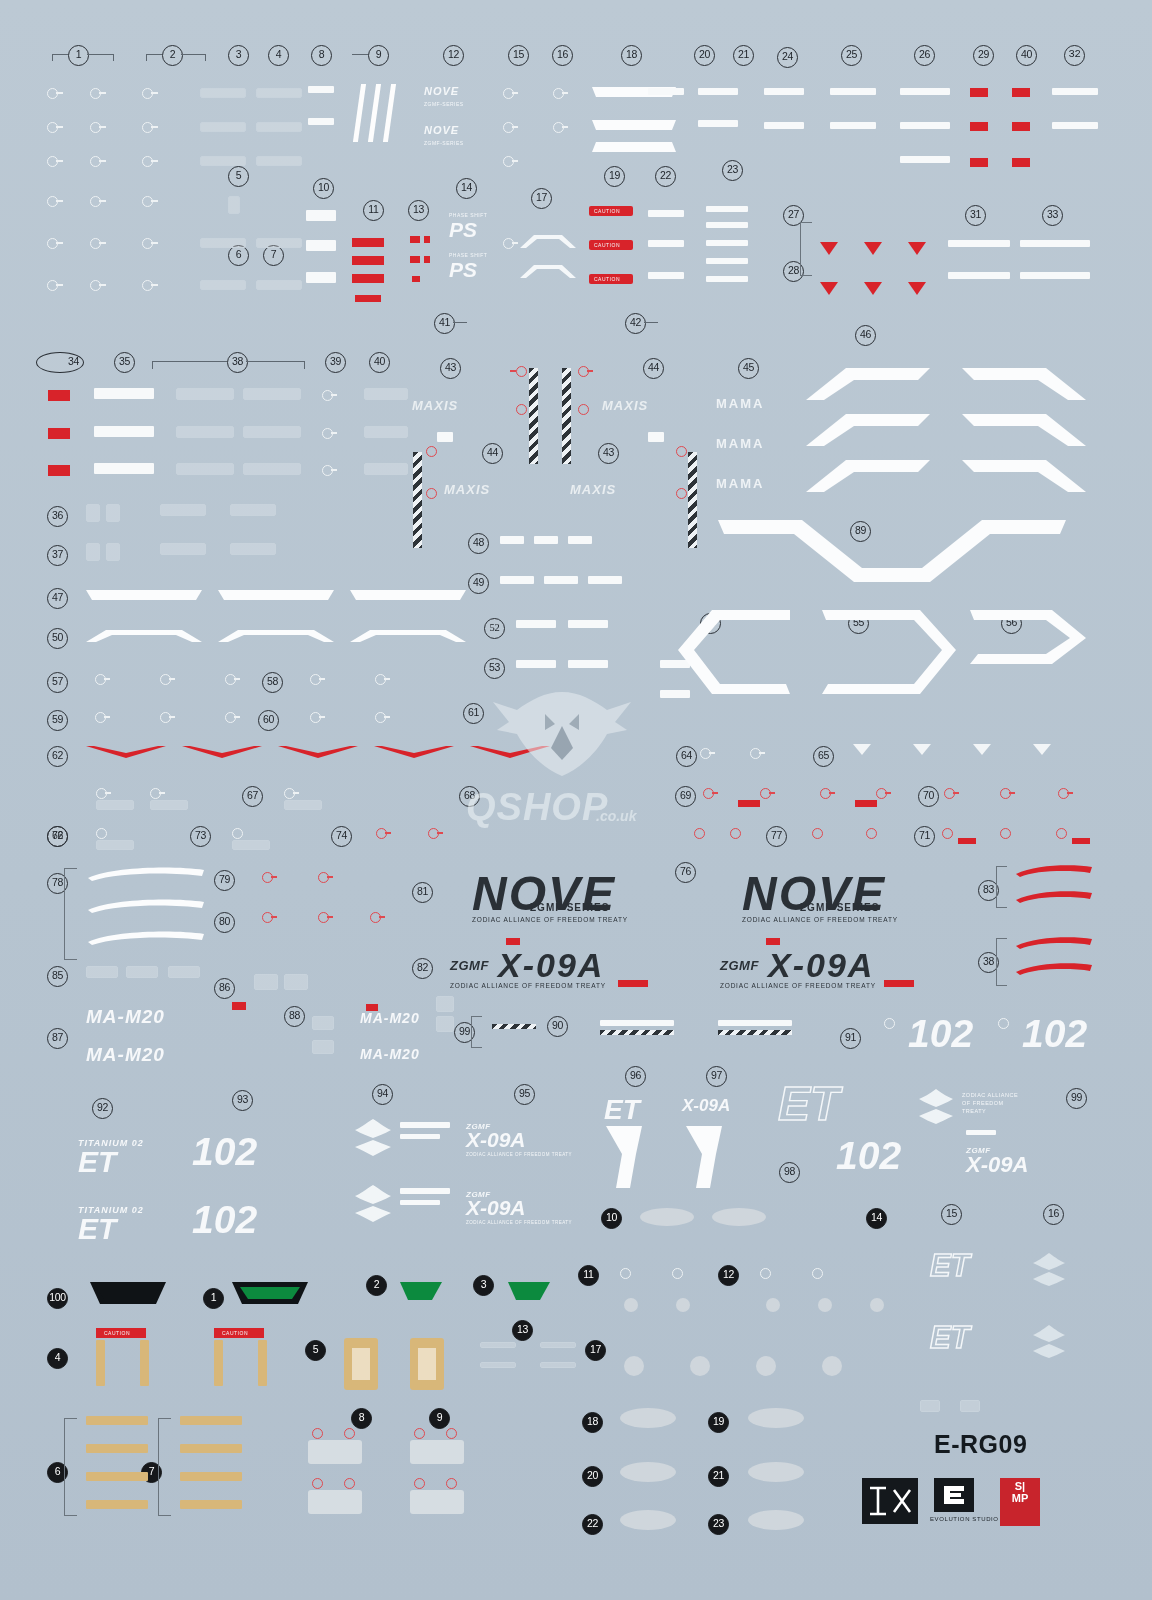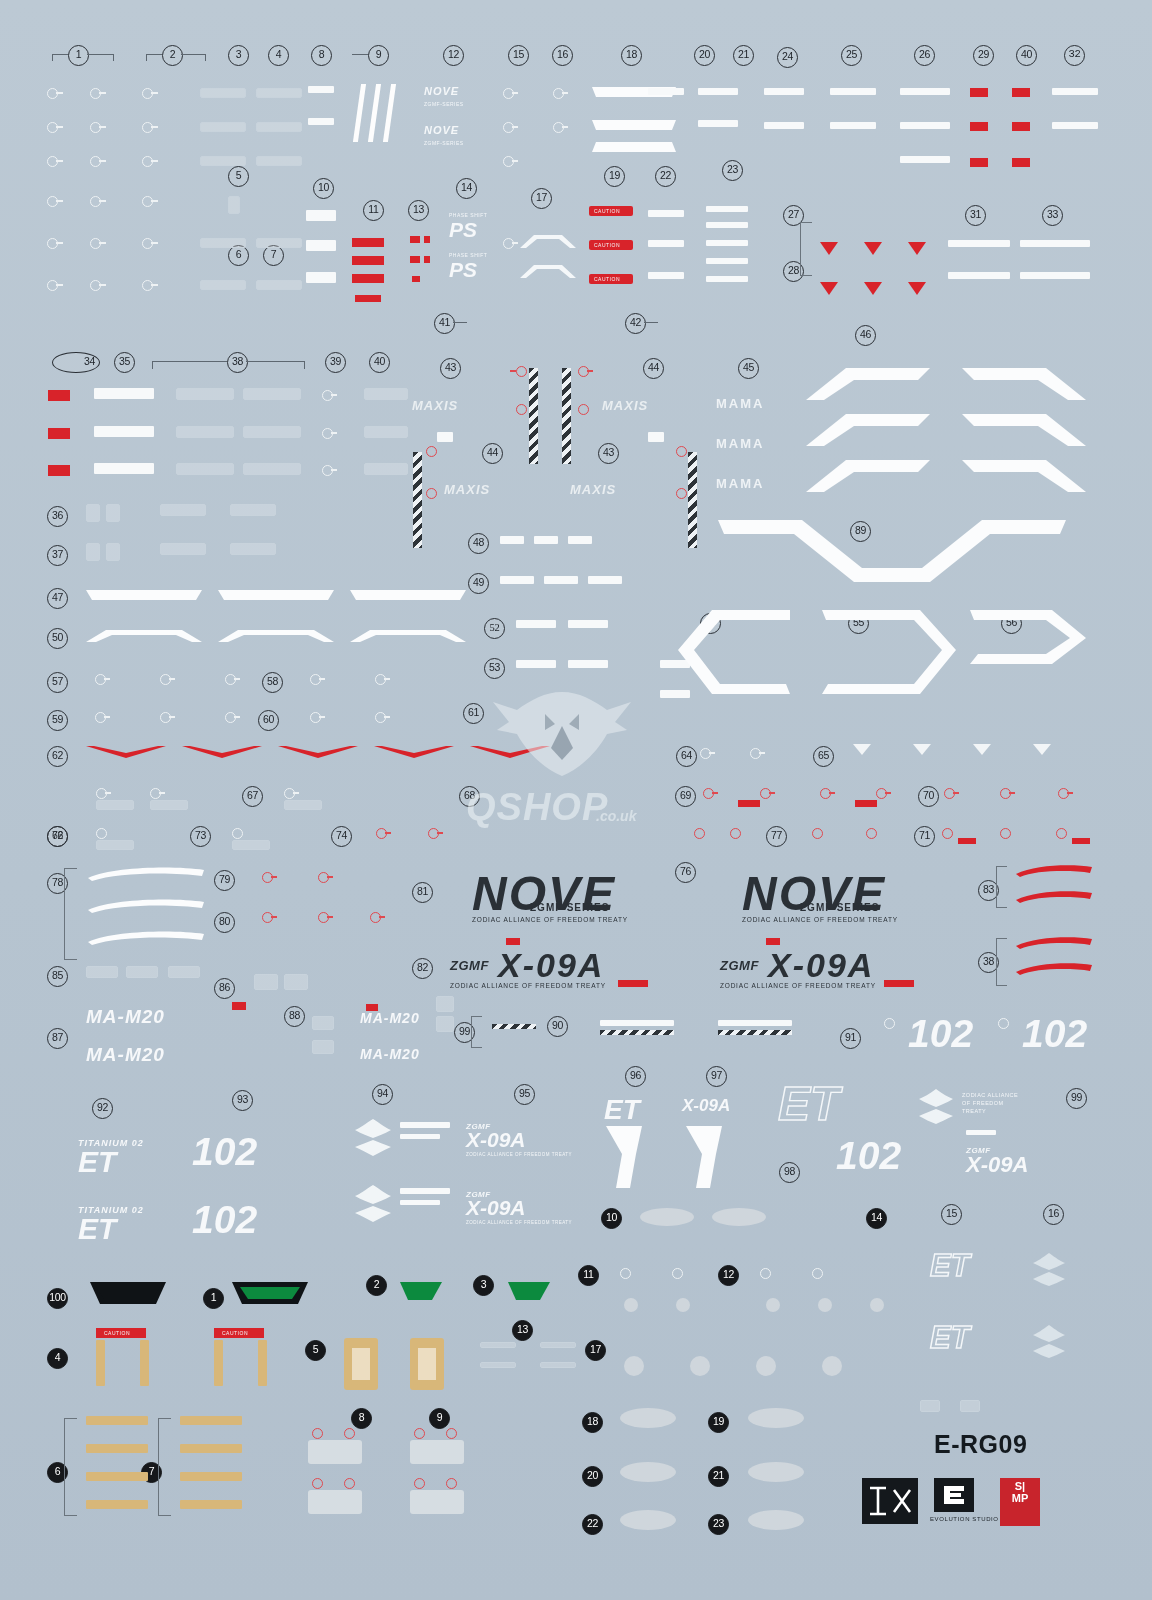--- a/index.html
+++ b/index.html
@@ -299,21 +299,21 @@
   <div class="red" style="left:970px;top:158px;width:18px;height:9px;"></div>
   <div class="red" style="left:1012px;top:158px;width:18px;height:9px;"></div>
 
   <div class="wbox" style="left:948px;top:240px;width:62px;height:7px;"></div>
   <div class="wbox" style="left:948px;top:272px;width:62px;height:7px;"></div>
   <div class="wbox" style="left:1020px;top:240px;width:70px;height:7px;"></div>
   <div class="wbox" style="left:1020px;top:272px;width:70px;height:7px;"></div>
   <div class="wbox" style="left:1052px;top:88px;width:46px;height:7px;"></div>
   <div class="wbox" style="left:1052px;top:122px;width:46px;height:7px;"></div>
 
-  <div class="num" style="left:52px;top:352px;padding-left:27px;">34</div>
+  <div class="num" style="left:36px;top:352px;padding-left:27px;">34</div>
   <div class="num" style="left:114px;top:352px;">35</div>
   <div class="num" style="left:227px;top:352px;">38</div>
   <div class="lead" style="left:152px;top:361px;width:75px;"></div>
   <div class="lead" style="left:246px;top:361px;width:58px;"></div>
   <div class="leadv" style="left:152px;top:361px;height:8px;"></div>
   <div class="leadv" style="left:304px;top:361px;height:8px;"></div>
   <div class="num" style="left:325px;top:352px;">39</div>
   <div class="num" style="left:369px;top:352px;">40</div>
   <div class="num" style="left:440px;top:358px;">43</div>
   <div class="num" style="left:643px;top:358px;">44</div>

